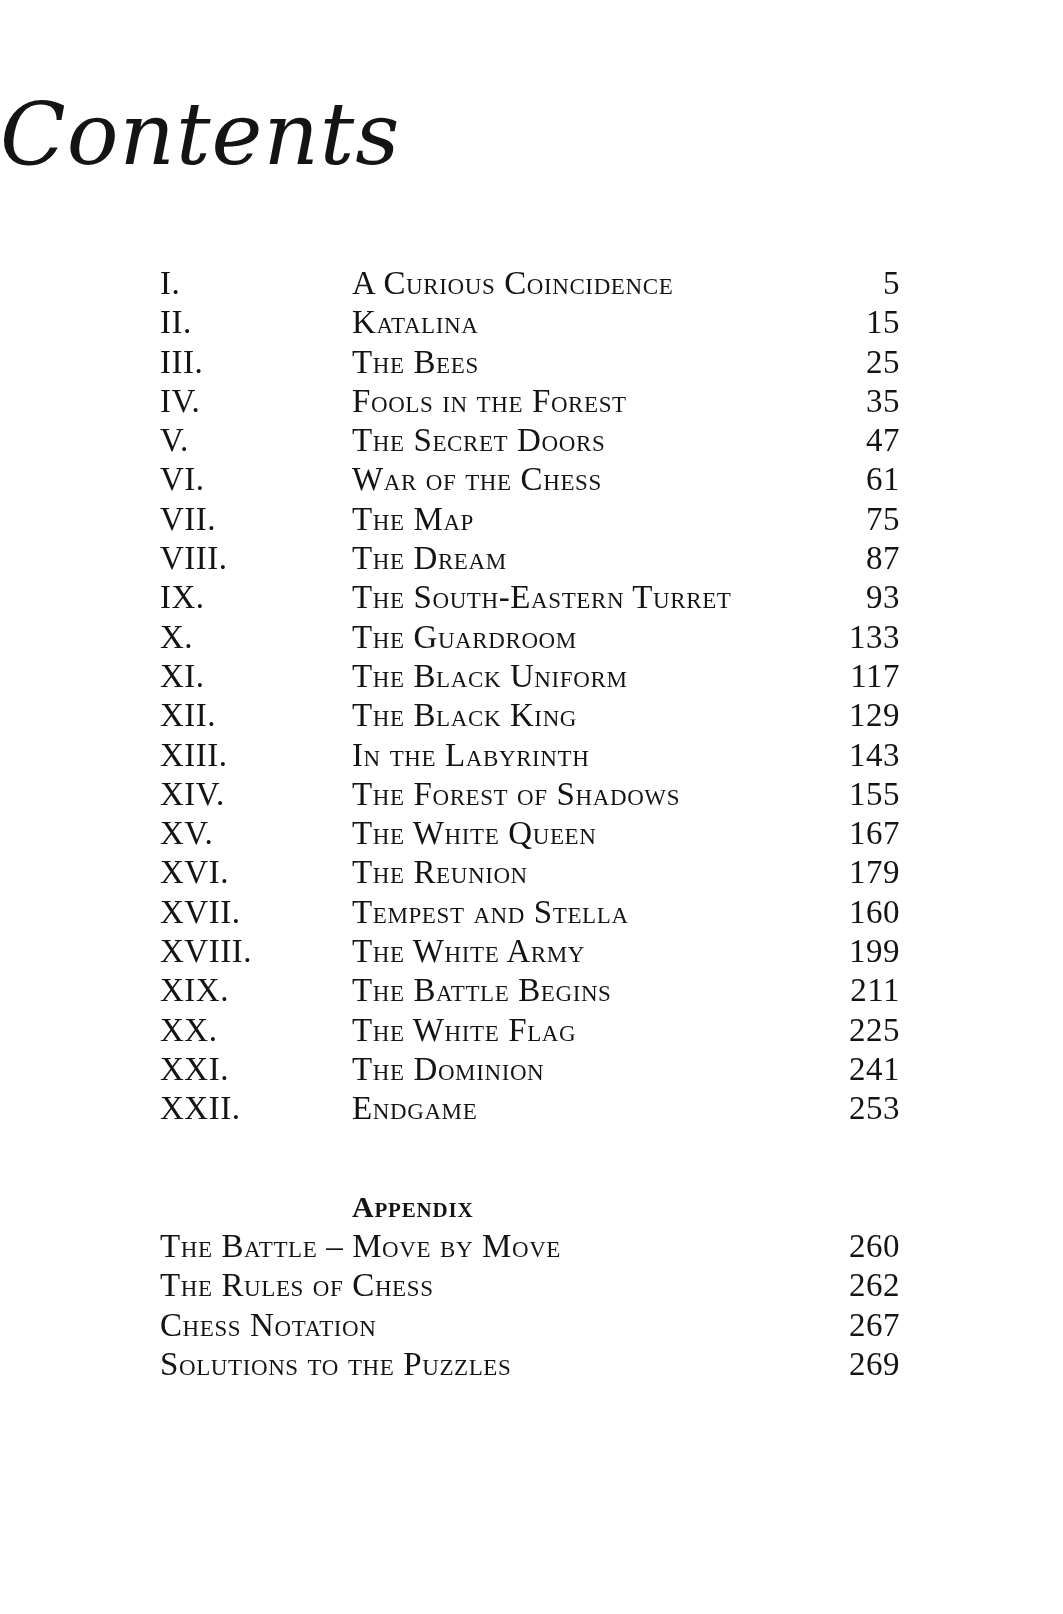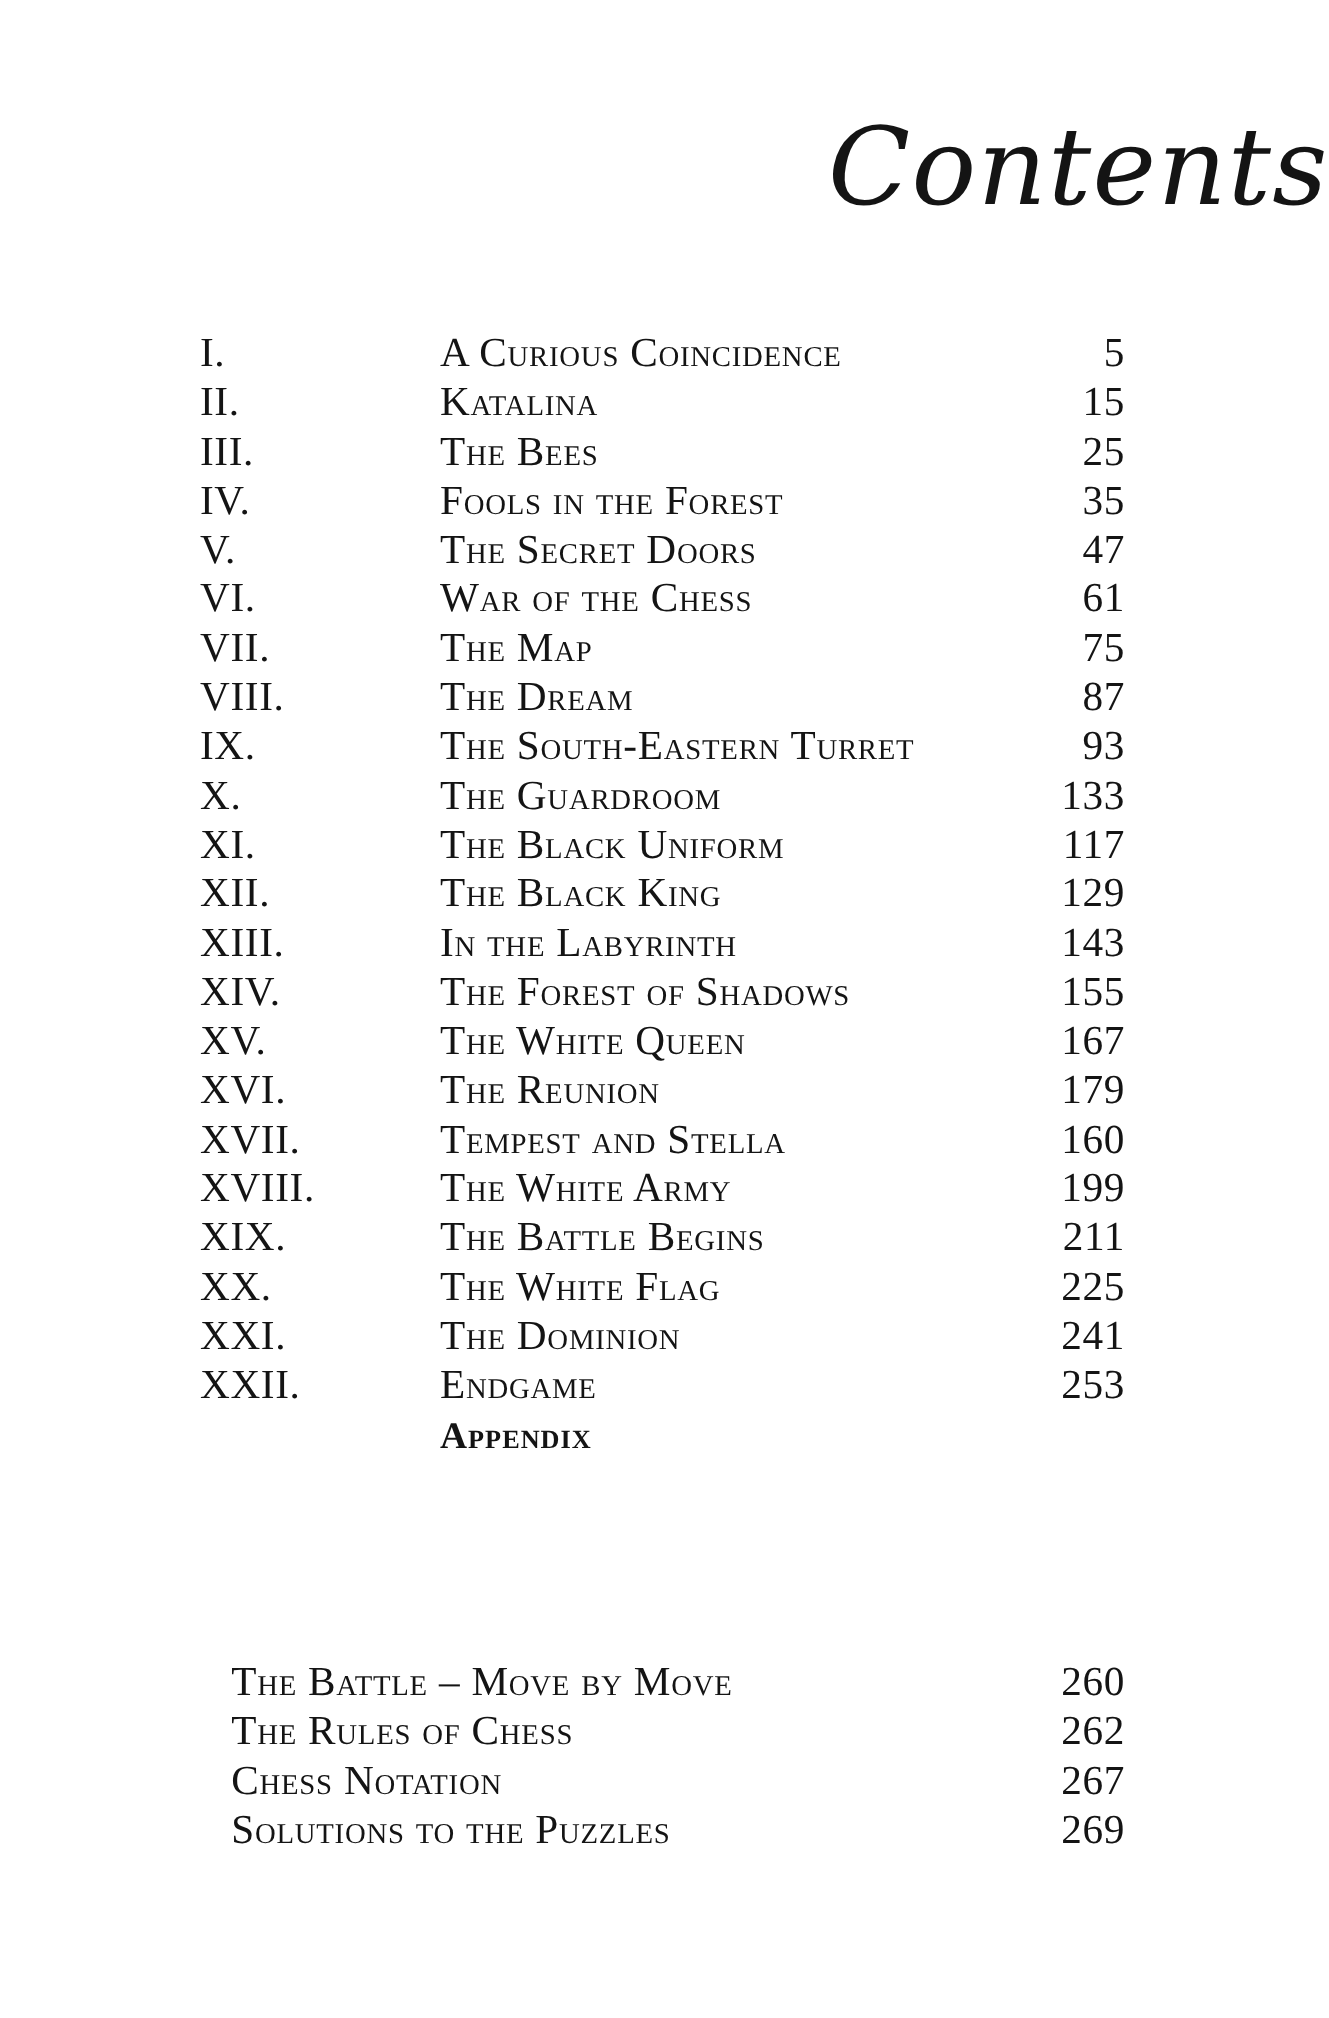--- a/index.html
+++ b/index.html
@@ -15,21 +15,21 @@
   .page {
     position: absolute;
     inset: 0;
     background: #ffffff;
   }
   .title {
     position: absolute;
     top: 84px;
     left: 0;
     right: 0;
-    text-align: right;
+    text-align: left;
     font-family: "DejaVu Serif", serif;
     font-style: italic;
     font-weight: 400;
     font-size: 86px;
     letter-spacing: 1px;
     color: #141414;
   }
   .toc {
     position: absolute;
     top: 264px;
@@ -52,35 +52,34 @@
     font-variant: small-caps;
     letter-spacing: 0.6px;
   }
   .pg {
     flex: 0 0 auto;
     text-align: right;
     letter-spacing: 0.5px;
   }
   .appendix-heading {
     position: absolute;
-    top: 1131px;
+    top: 1189px;
     left: 352px;
     font-size: 30px;
     font-weight: 700;
     font-variant: small-caps;
     letter-spacing: 0.8px;
     line-height: 36px;
     text-align: center;
   }
   .appendix {
     position: absolute;
-    top: 1327px;
+    top: 1227px;
     left: 160px;
     right: 163px;
-    margin-left: 25px;
   }
 </style>
 </head>
 <body>
 
 <main class="page">
 
   <h1 class="title">Contents</h1>
 
   <section class="toc">

